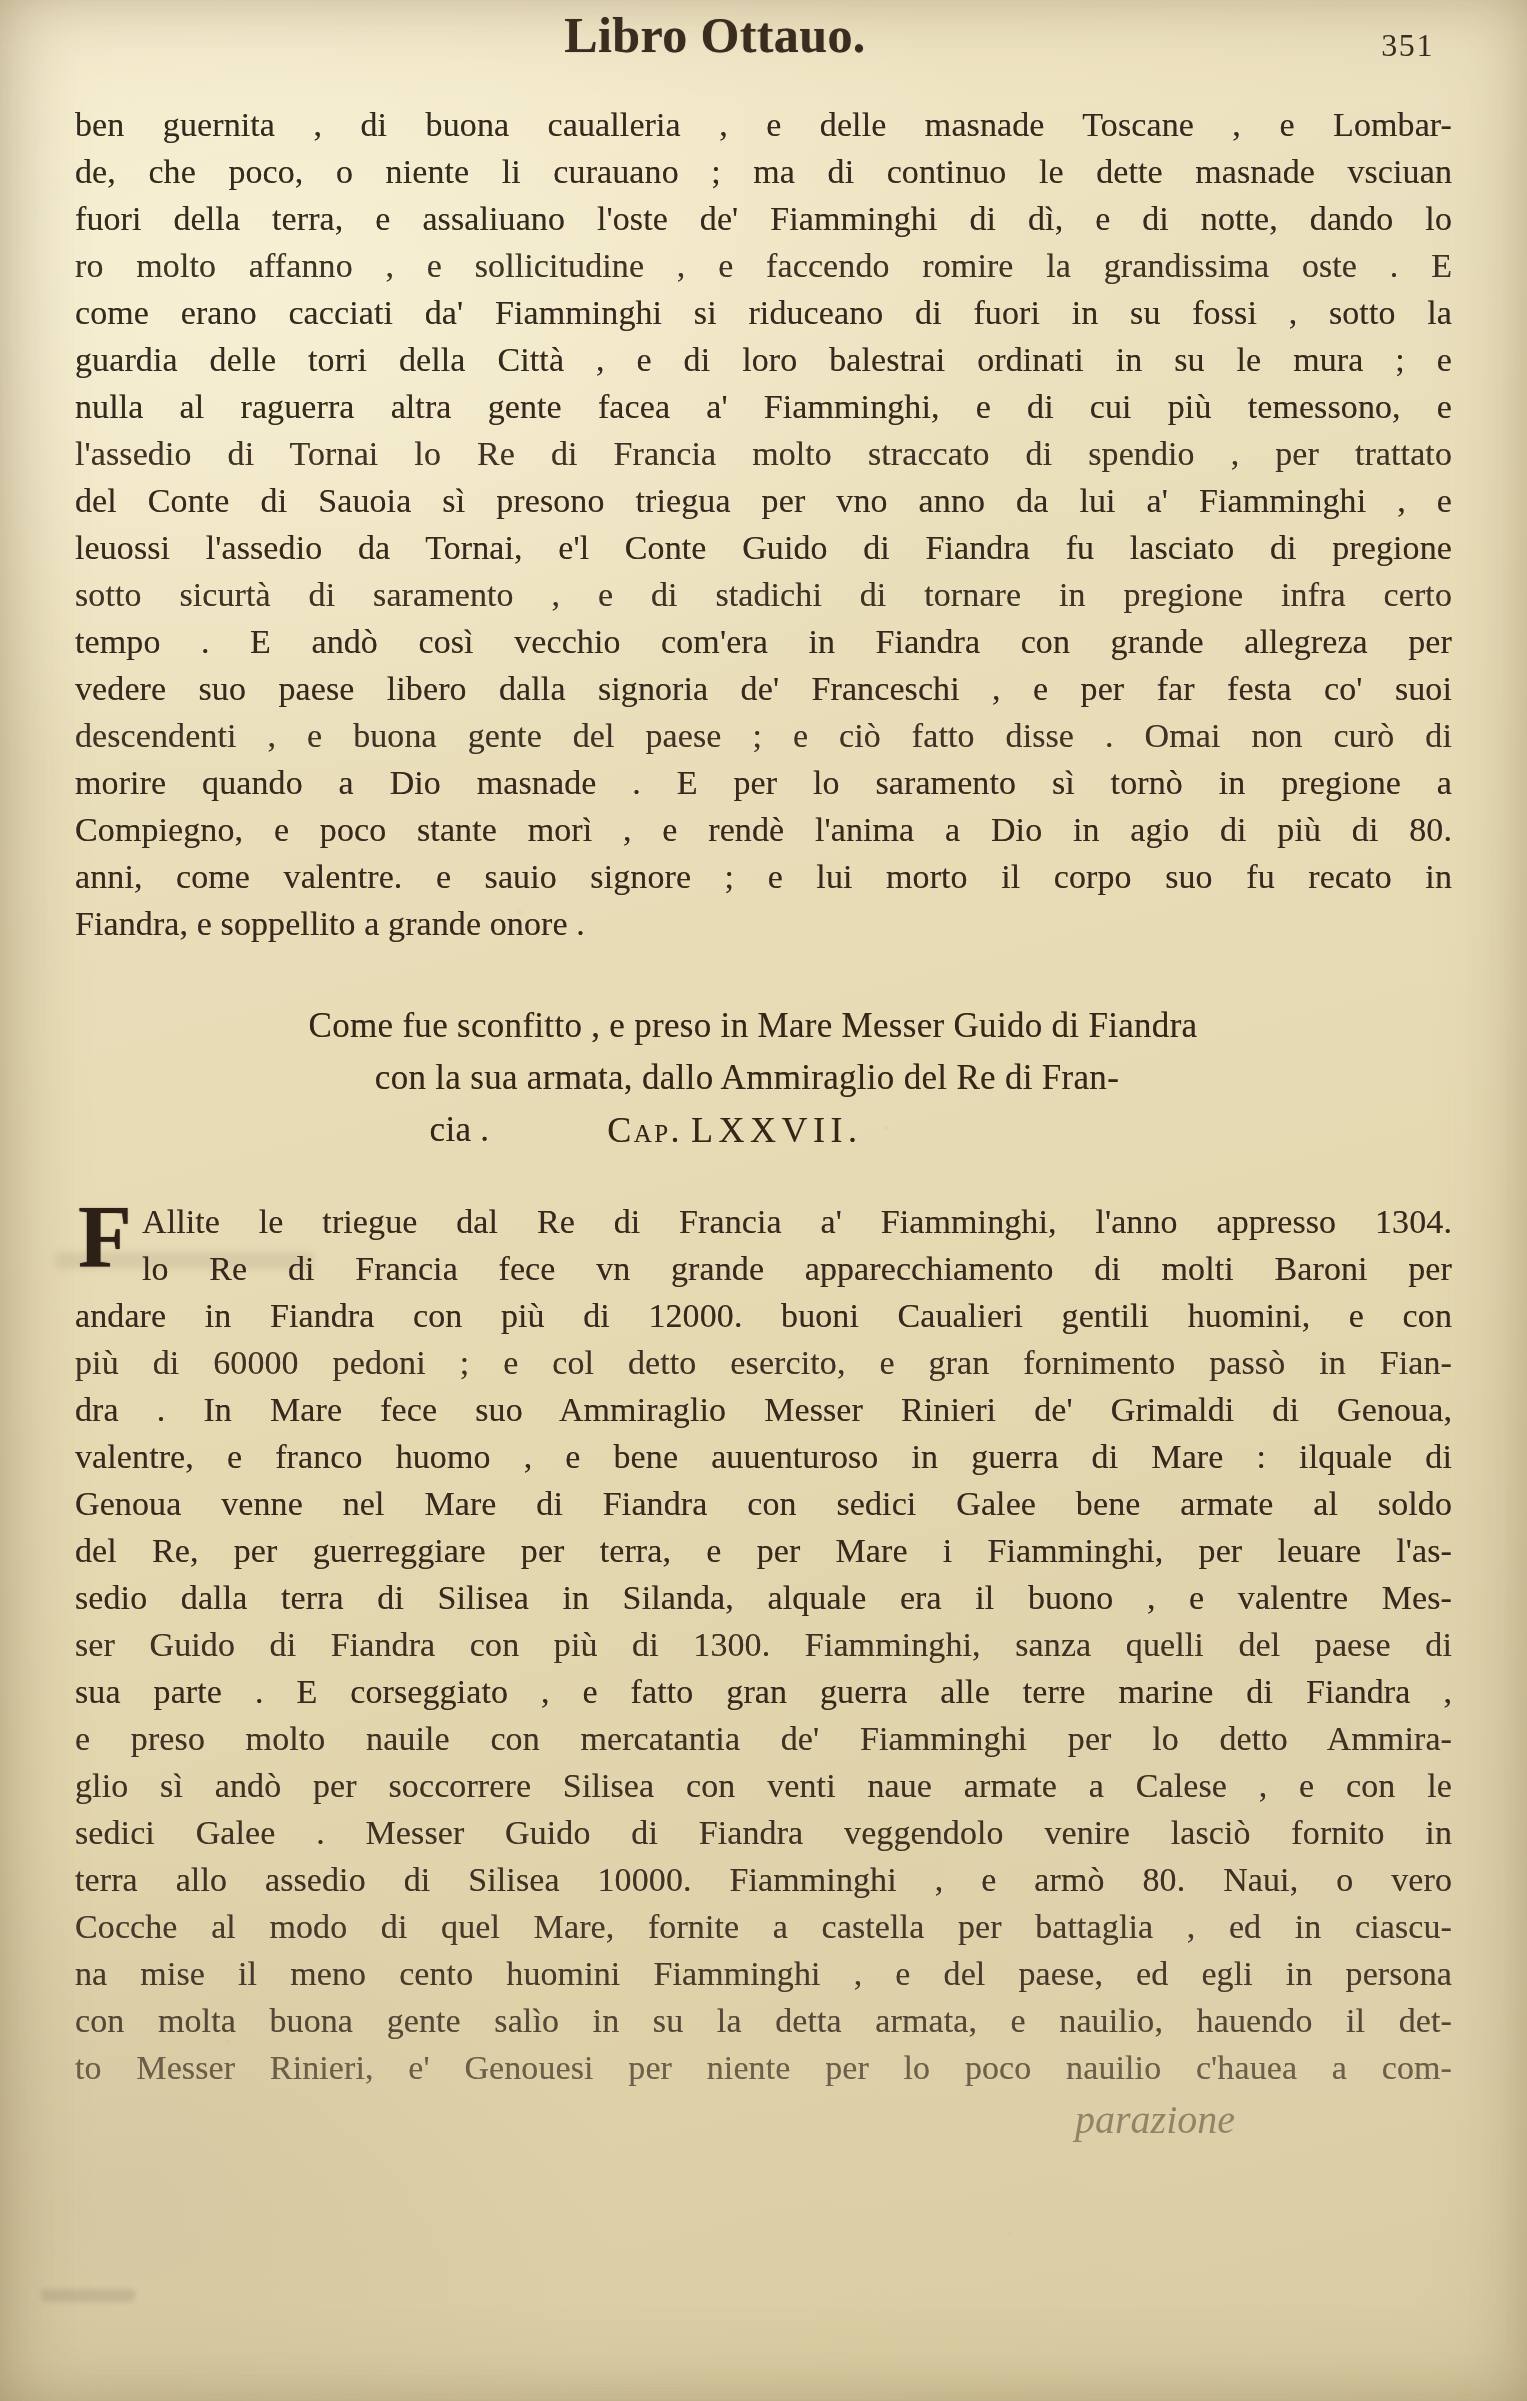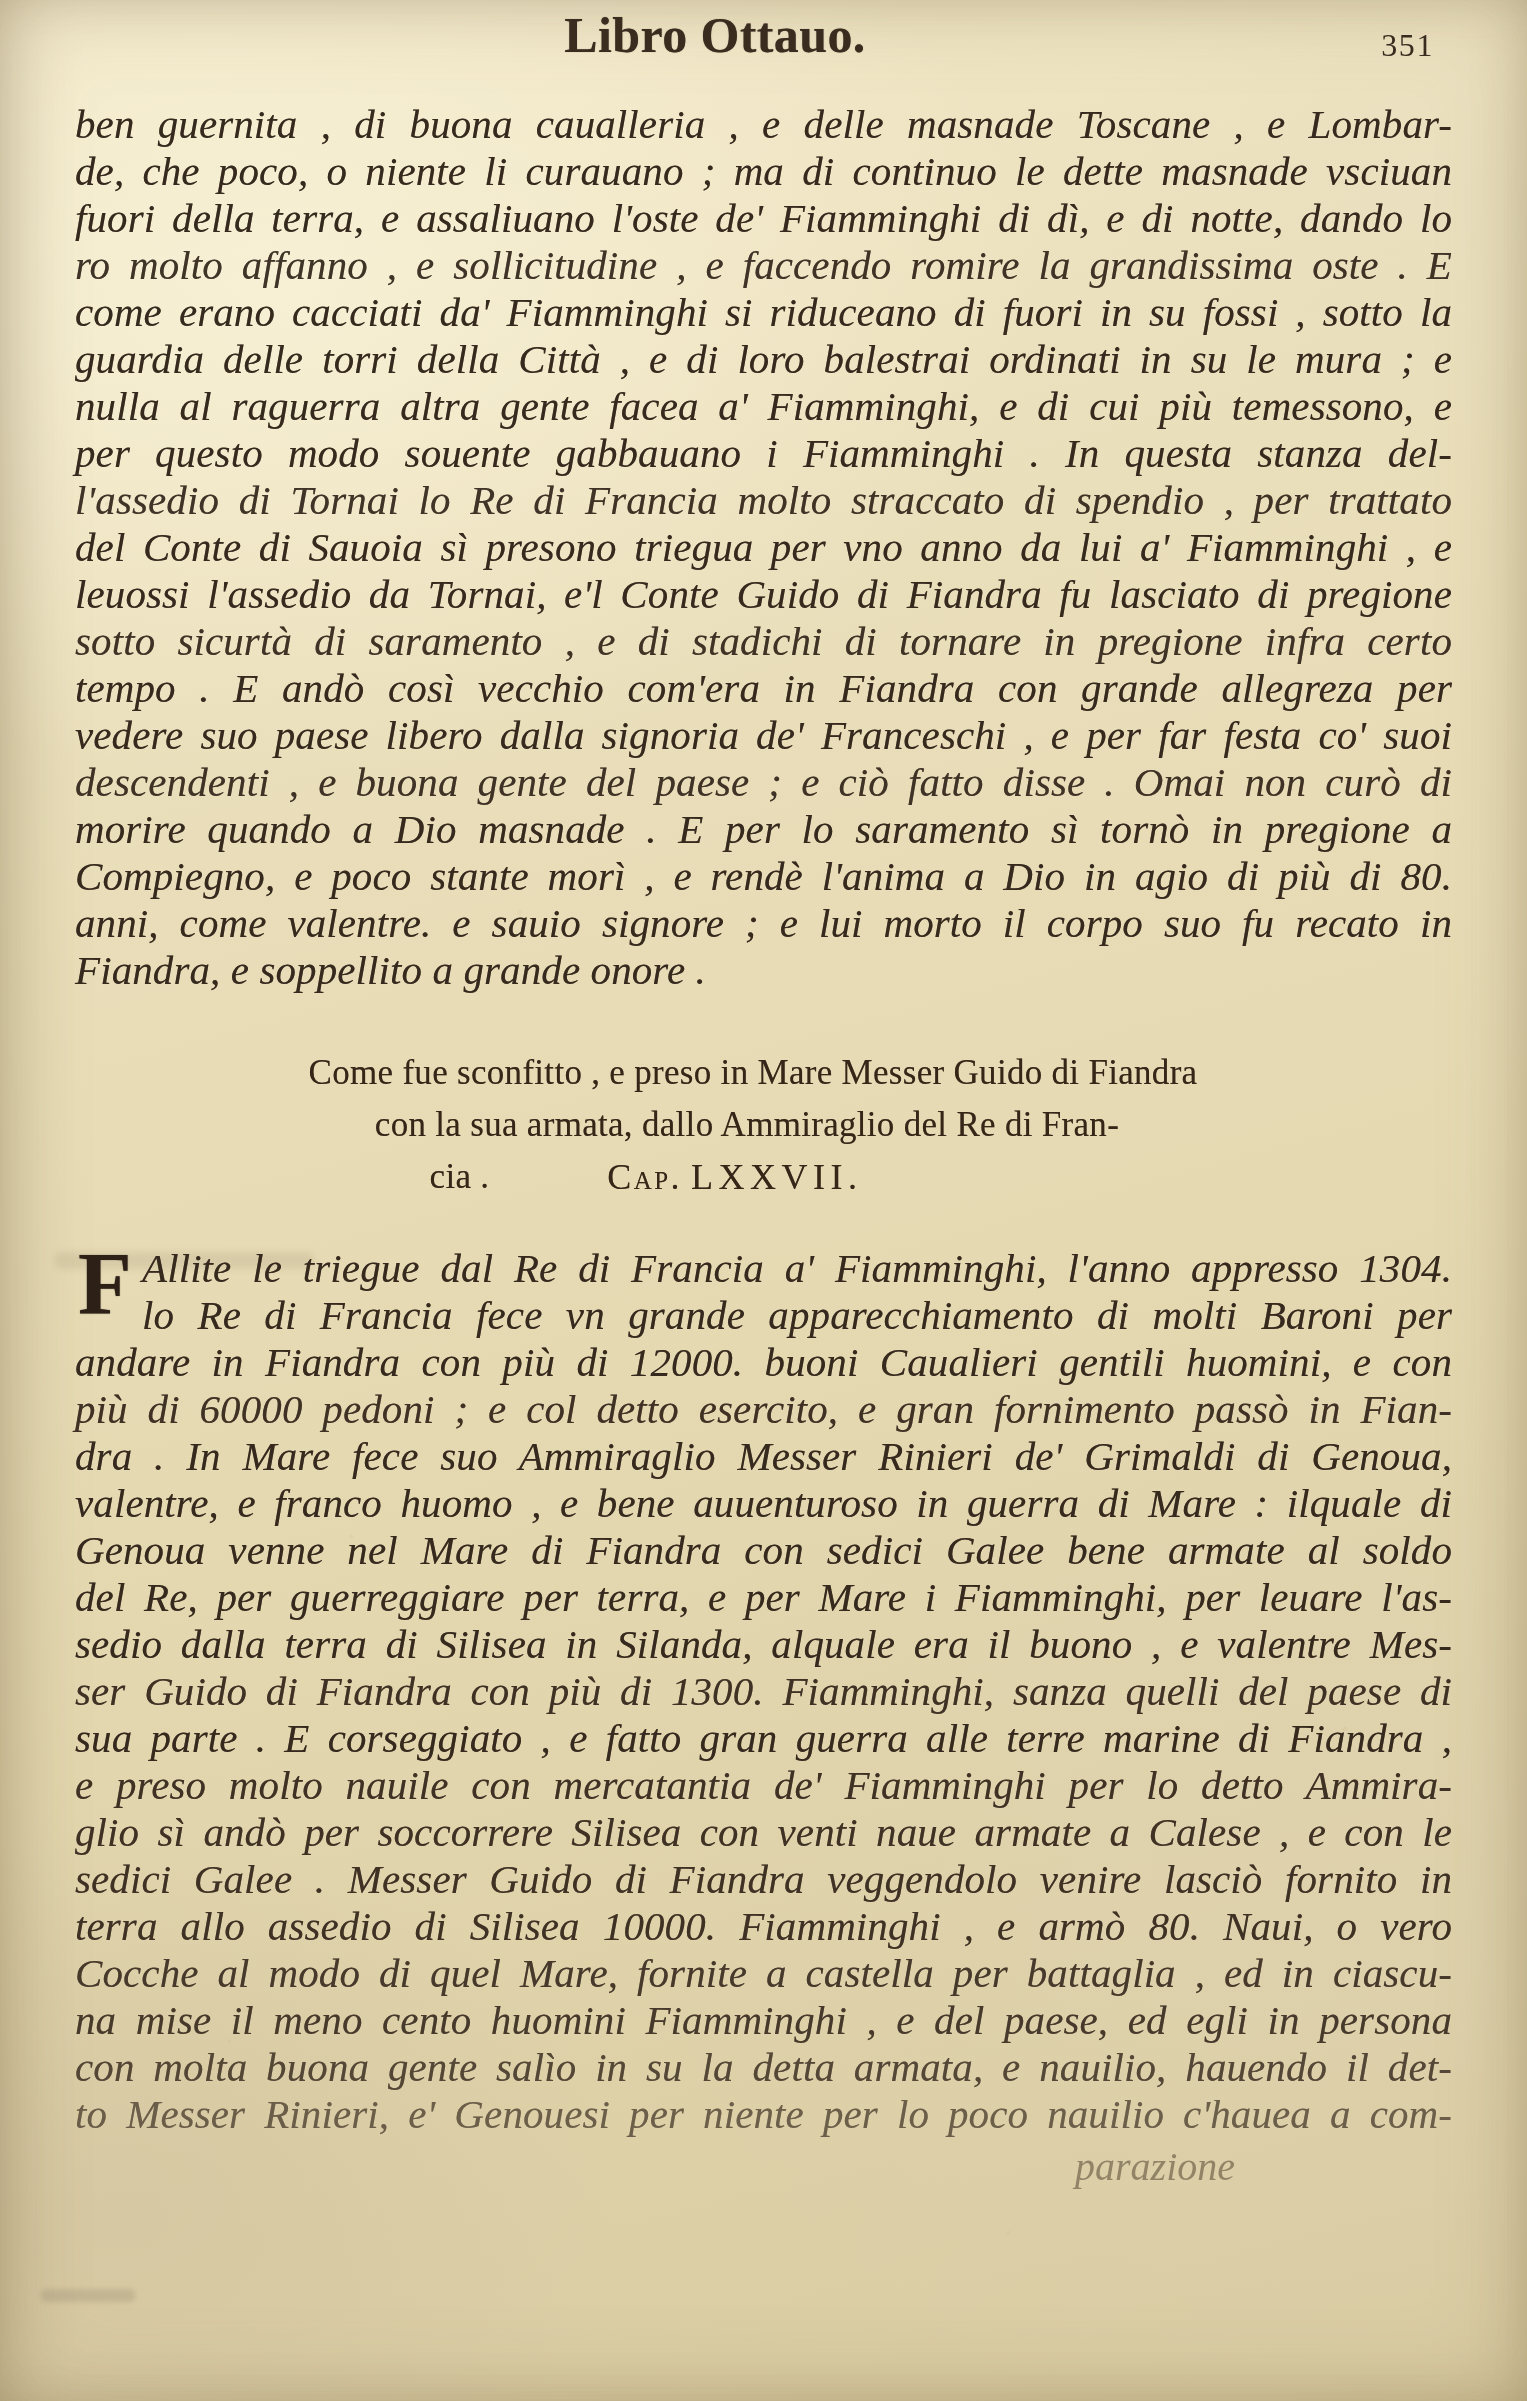--- a/index.html
+++ b/index.html
@@ -86,22 +86,21 @@
     color: #3b2c20;
     font-family: "Liberation Serif", "DejaVu Serif", serif;
   }
 
   
   .body-block {
     margin-top: 3.1px;
   }
   .line {
     position: relative;
-    font-style: italic;
-    font-size: 41px;
+    font-size: 34px;
     line-height: 47px;
     height: 47px;
     white-space: nowrap;
     color: #33261b;
     letter-spacing: 0.1px;
     text-shadow: 0 0 0.5px rgba(50,38,26,0.5);
   }
   
   .line > span.stretch {
     display: inline-block;
@@ -225,21 +224,20 @@
     </div>
 
     <div class="body-block">
       <div class="line ink-1"><span class="stretch">ben guernita , di buona  caualleria , e delle masnade  Toscane ,  e Lombar-</span></div>
       <div class="line ink-1"><span class="stretch">de, che poco, o niente li curauano ; ma di continuo le dette masnade vsciuan</span></div>
       <div class="line ink-1"><span class="stretch">fuori della terra, e assaliuano l'oste de' Fiamminghi di dì, e di notte, dando lo</span></div>
       <div class="line ink-2"><span class="stretch">ro molto affanno , e sollicitudine , e faccendo  romire la  grandissima oste . E</span></div>
       <div class="line ink-1"><span class="stretch">come erano cacciati da' Fiamminghi si riduceano di fuori in su fossi , sotto la</span></div>
       <div class="line ink-1"><span class="stretch">guardia delle torri della Città ,  e di loro balestrai ordinati in  su le mura ;  e</span></div>
       <div class="line ink-1"><span class="stretch">nulla al raguerra altra  gente facea a' Fiamminghi, e di cui più temessono, e</span></div>
-      <div class="line ink-1"><span class="stretch">per questo modo souente  gabbauano i Fiamminghi .  In questa stanza del-</span></div>
       <div class="line ink-2"><span class="stretch">l'assedio di Tornai lo Re di Francia molto straccato di  spendio , per trattato</span></div>
       <div class="line ink-1"><span class="stretch">del Conte di Sauoia sì presono triegua per vno anno da lui a' Fiamminghi , e</span></div>
       <div class="line ink-1"><span class="stretch">leuossi l'assedio da Tornai, e'l Conte Guido di Fiandra fu lasciato di pregione</span></div>
       <div class="line ink-2"><span class="stretch">sotto sicurtà di saramento ,  e di stadichi di tornare in  pregione  infra certo</span></div>
       <div class="line ink-1"><span class="stretch">tempo .  E andò così vecchio com'era in Fiandra con  grande allegreza per</span></div>
       <div class="line ink-1"><span class="stretch">vedere suo paese libero dalla signoria de' Franceschi , e per far festa co' suoi</span></div>
       <div class="line ink-2"><span class="stretch">descendenti ,  e buona gente del paese ; e ciò fatto disse .  Omai non curò di</span></div>
       <div class="line ink-1"><span class="stretch">morire quando a Dio masnade .  E per lo  saramento sì  tornò in  pregione a</span></div>
       <div class="line ink-1"><span class="stretch">Compiegno, e poco stante morì , e rendè l'anima a Dio in agio di  più di 80.</span></div>
       <div class="line ink-1"><span class="stretch">anni, come valentre. e sauio signore ; e lui morto il corpo suo fu recato in</span></div>

